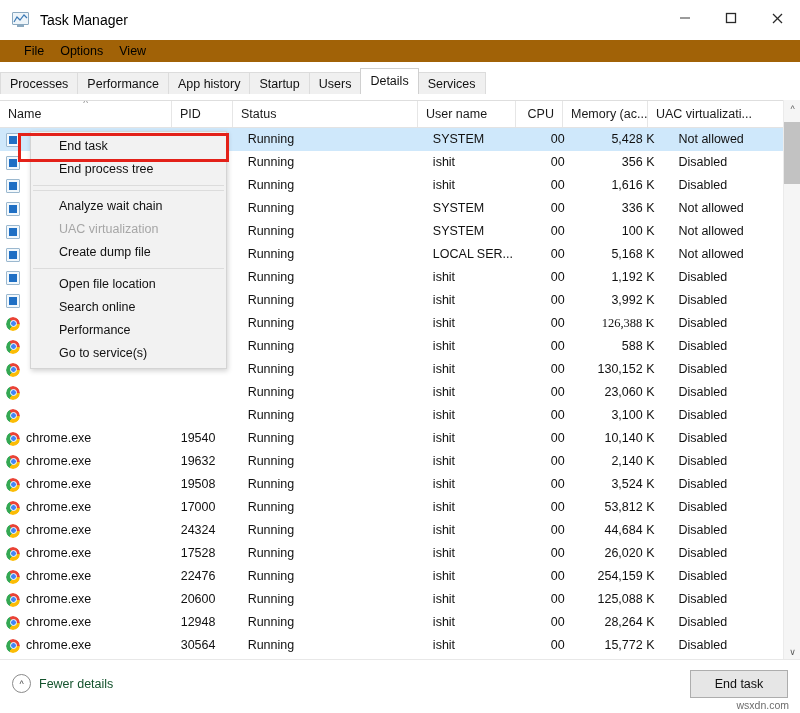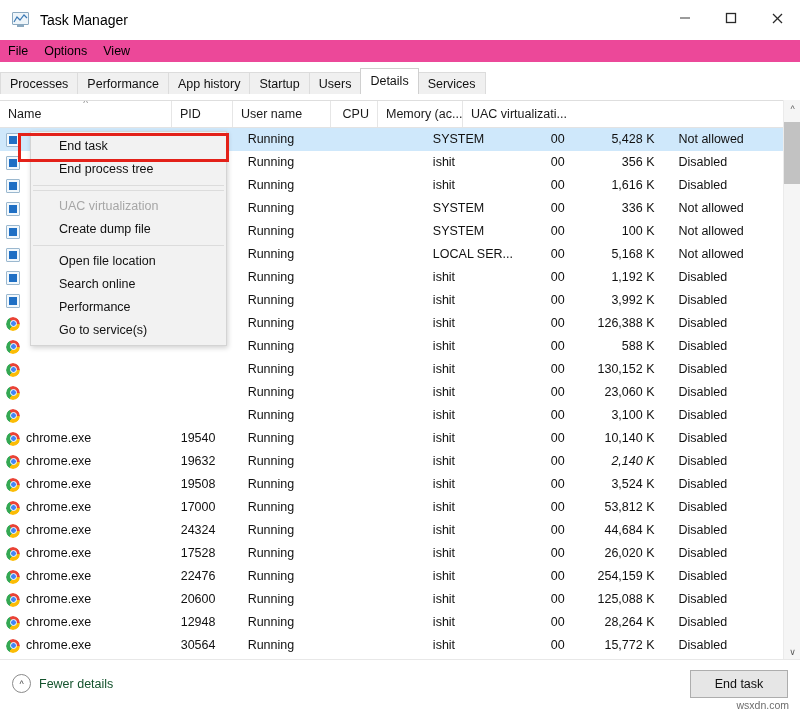--- a/index.html
+++ b/index.html
@@ -69,22 +69,22 @@
     border: none;
     cursor: default;
   }
   .win-btn svg { display: block; }
 
   
   .menubar {
     height: 22px;
     display: flex;
     align-items: center;
-    padding-left: 0;
-    background: #ec4899;
+    padding-left: 16px;
+    background: #a16207;
     font-size: 12.5px;
   }
   .menubar .mi {
     padding: 2px 8px;
     color: #000;
     cursor: default;
   }
 
   
   .tabstrip {
@@ -409,20 +409,21 @@
 </div>
 
 <div class="table-wrap">
 
   <div class="col-headers">
     <div class="ch" style="width:172px">
       <span class="sortmark">^</span>
       <span>Name</span>
     </div>
     <div class="ch" style="width:61px">PID</div>
+    <div class="ch" style="width:185px">Status</div>
     <div class="ch" style="width:98px">User name</div>
     <div class="ch num" style="width:47px">CPU</div>
     <div class="ch num" style="width:85px">Memory (ac...</div>
     <div class="ch" style="width:135px;border-right:none">UAC virtualizati...</div>
   </div>
 
   <div class="rows" id="rows-container">
       <div class="row selected">
         <div class="cell name" style="width: 172px;">
           <div class="picon sys">
@@ -548,21 +549,21 @@
           <div class="picon chrome">
             <div class="q1"></div>
             <div class="ctr"></div>
           </div>
           <span></span>
         </div>
         <div class="cell" style="width: 61px;"></div>
         <div class="cell" style="width: 185px;">Running</div>
         <div class="cell" style="width: 98px;">ishit</div>
         <div class="cell num" style="width: 47px;">00</div>
-        <div class="cell num" style="width: 85px;">126,388 K</div>
+        <div class="cell num" style="width: 85px; font-family: Liberation Serif, serif;">126,388 K</div>
         <div class="cell" style="width: 135px;">Disabled</div>
       </div>
       <div class="row">
         <div class="cell name" style="width: 172px;">
           <div class="picon chrome">
             <div class="q1"></div>
             <div class="ctr"></div>
           </div>
           <span></span>
         </div>
@@ -638,21 +639,21 @@
           <div class="picon chrome">
             <div class="q1"></div>
             <div class="ctr"></div>
           </div>
           <span>chrome.exe</span>
         </div>
         <div class="cell" style="width: 61px;">19632</div>
         <div class="cell" style="width: 185px;">Running</div>
         <div class="cell" style="width: 98px;">ishit</div>
         <div class="cell num" style="width: 47px;">00</div>
-        <div class="cell num" style="width: 85px; font-style: italic;">2,140 K</div>
+        <div class="cell num" style="width: 85px;">2,140 K</div>
         <div class="cell" style="width: 135px;">Disabled</div>
       </div>
       <div class="row">
         <div class="cell name" style="width: 172px;">
           <div class="picon chrome">
             <div class="q1"></div>
             <div class="ctr"></div>
           </div>
           <span>chrome.exe</span>
         </div>
@@ -775,20 +776,21 @@
   <div class="arrow up">^</div>
   <div class="thumb"></div>
   <div class="arrow down">∨</div>
 </div>
 
 <div class="ctxmenu" id="ctxmenu">
     <div class="ctxitem"><span>End task</span></div>
     <div class="ctxitem"><span>End process tree</span></div>
     <div class="ctxsep"></div>
     <div class="ctxsep"></div>
+    <div class="ctxitem"><span>Analyze wait chain</span></div>
     <div class="ctxitem disabled"><span>UAC virtualization</span></div>
     <div class="ctxitem"><span>Create dump file</span></div>
     <div class="ctxsep"></div>
     <div class="ctxitem"><span>Open file location</span></div>
     <div class="ctxitem"><span>Search online</span></div>
     <div class="ctxitem"><span>Performance</span></div>
     <div class="ctxitem"><span>Go to service(s)</span></div>
   </div>
 <div class="redbox"></div>
 

